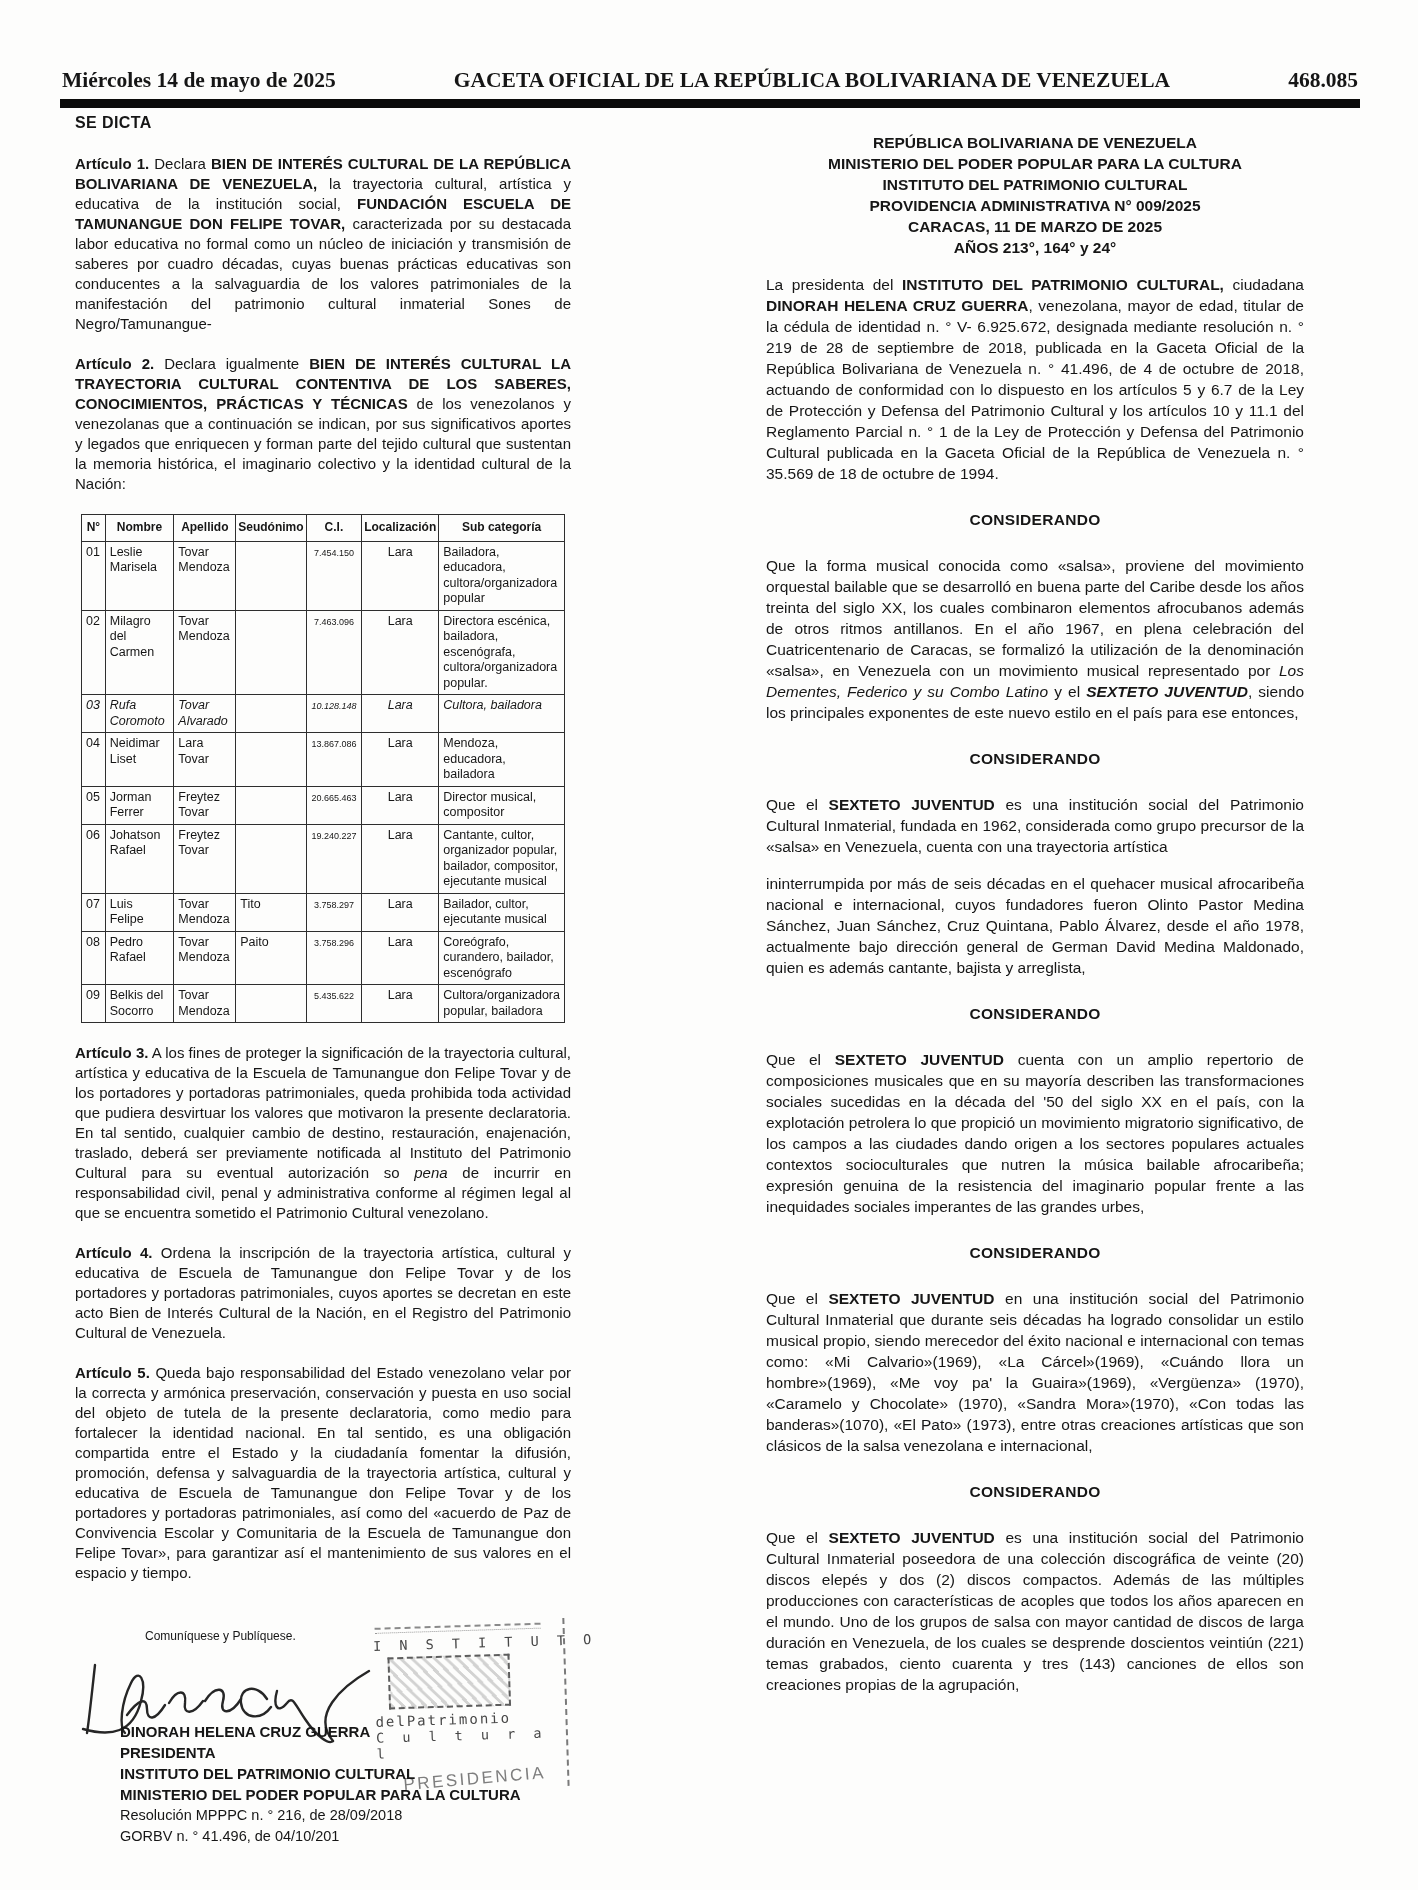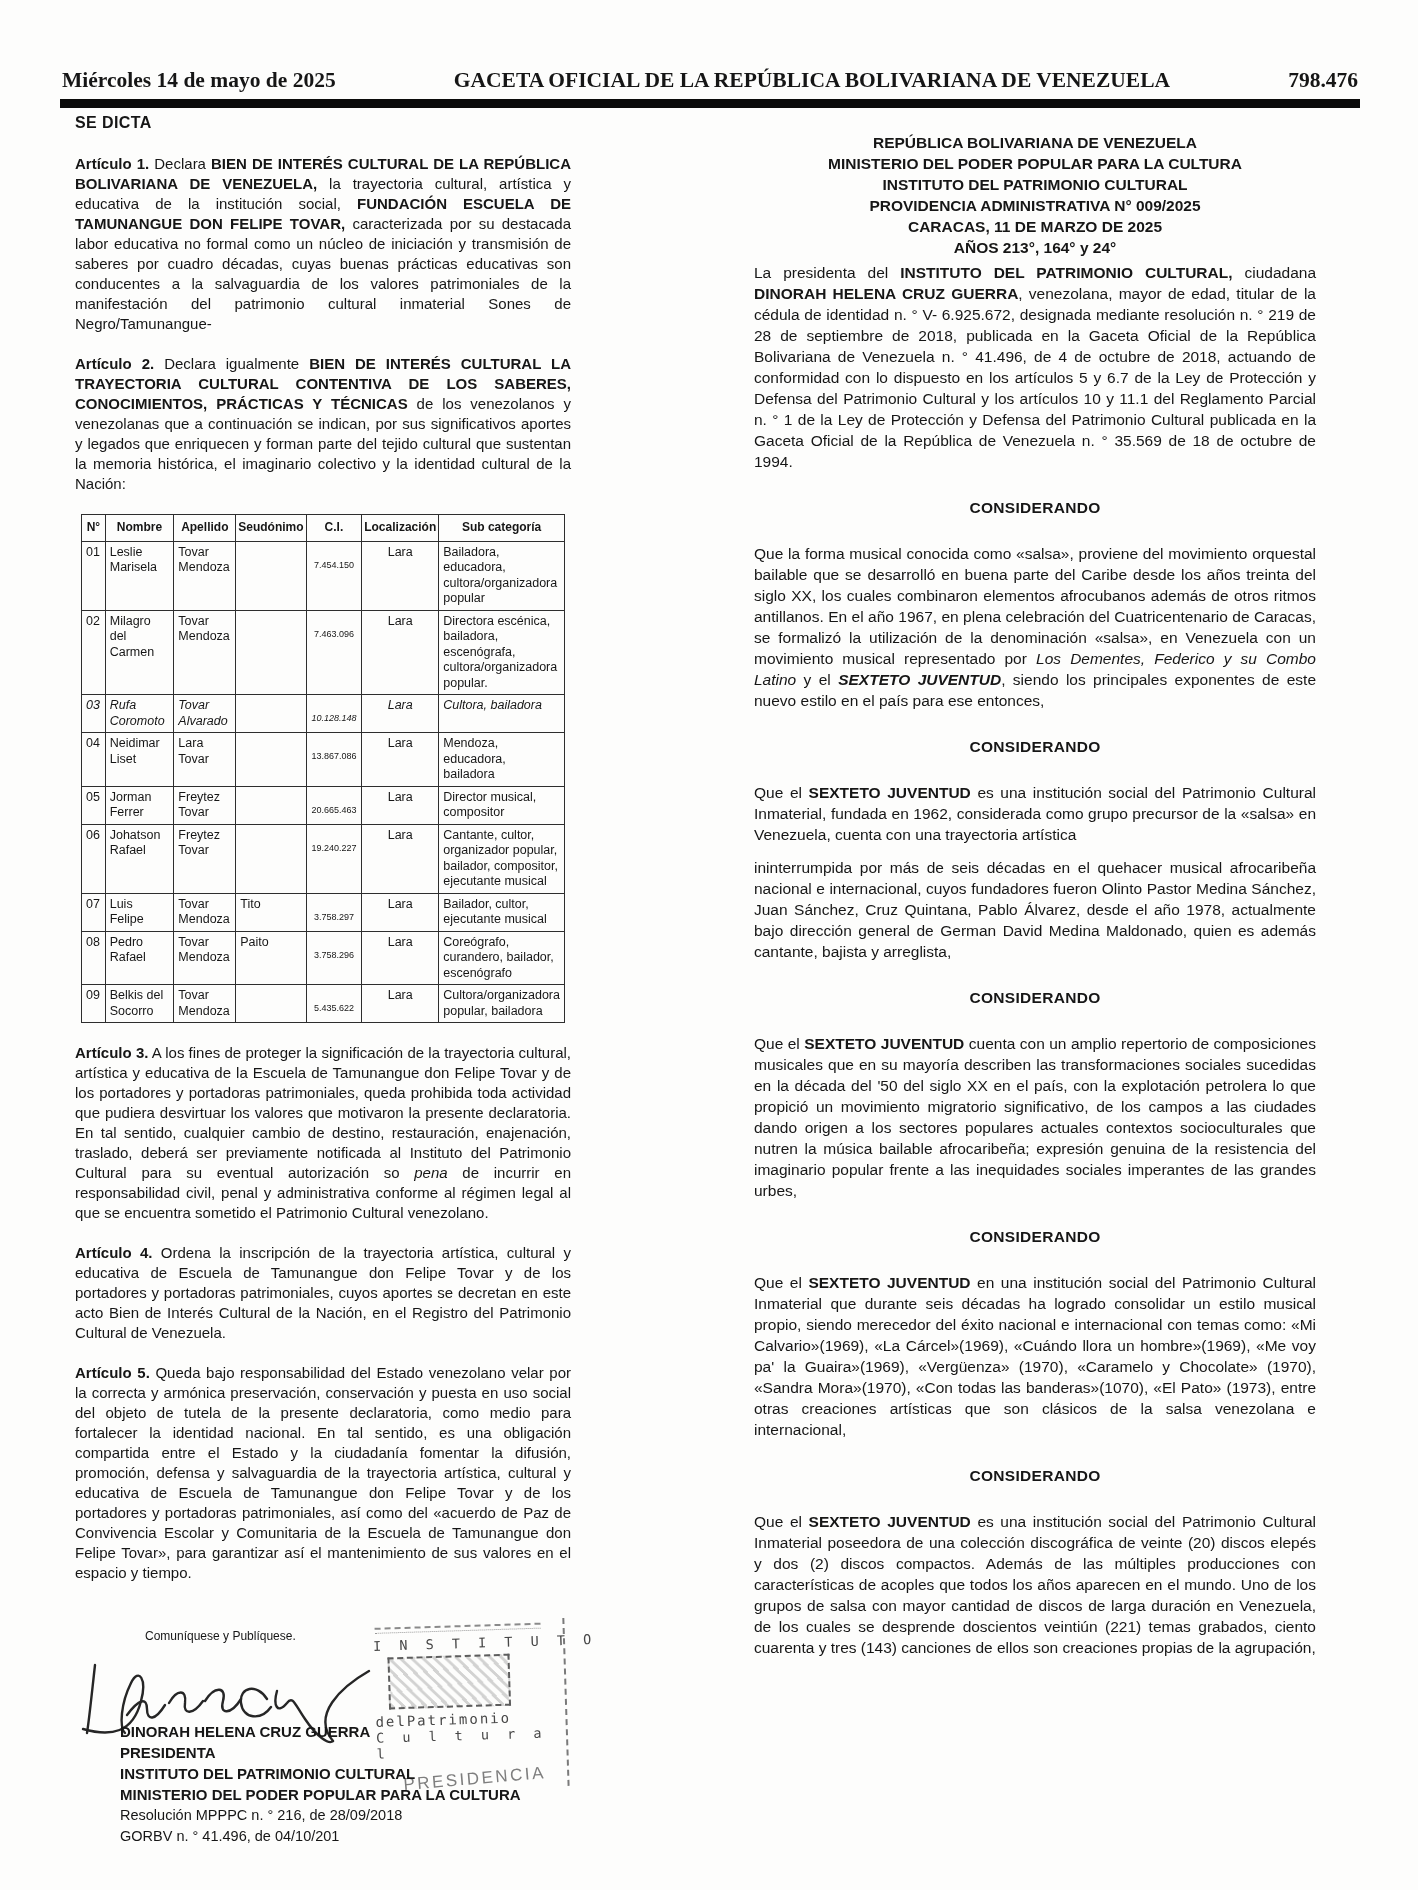--- a/index.html
+++ b/index.html
@@ -21,21 +21,21 @@
   .col-right{position:absolute;top:132px;left:750px;width:570px;}
   
   .se-dicta{text-align:left;font-weight:bold;font-size:16px;letter-spacing:.4px;margin:0 0 22px 0;}
   .article{font-size:15px;line-height:20px;text-align:justify;margin:0 0 20px 0;}
   table.decree{border-collapse:collapse;width:484px;margin:2px 0 20px 6px;font-size:12.5px;line-height:15.5px;}
   table.decree th{
     border:1.6px solid #2e2e2e;font-weight:bold;font-size:12px;
     padding:5px 2px;text-align:center;vertical-align:middle;
   }
   table.decree td{border:1.6px solid #2e2e2e;padding:3px 4px;vertical-align:top;text-align:left;}
-  table.decree td.c4{font-size:9px;text-align:center;padding-top:16px;}
+  table.decree td.c4{font-size:9px;text-align:center;padding-top:4px;}
   table.decree td.c5{text-align:center;}
   col.w0{width:26px}col.w1{width:82px}col.w2{width:66px}col.w3{width:64px}
   col.w4{width:60px}col.w5{width:70px}col.w6{width:116px}
   
   .sig-zone{position:relative;height:320px;margin-top:32px;}
   .closing{position:absolute;left:45px;top:14px;font-size:12px;margin-left:25px;}
   .sig-svg{position:absolute;left:6px;top:26px;}
   .sig-text{position:absolute;left:45px;top:106px;font-size:15px;line-height:21px;}
   .sig-text .b{font-weight:bold;}
   .sig-text .s{font-size:14.5px;}
@@ -54,34 +54,34 @@
   }
   .stamp-l2{font-size:14px;letter-spacing:2px;}
   .stamp-l3{font-size:13.5px;letter-spacing:5px;}
   .stamp-pres{
     font-family:"Liberation Sans",sans-serif;color:#7e7e7e;font-size:17px;
     letter-spacing:2.5px;margin:10px 0 0 26px;transform:rotate(-3deg);white-space:nowrap;
   }
   
   .hdr-line{font-weight:bold;font-size:15.5px;line-height:21px;text-align:center;}
   .intro{margin-top:22px;}
-  .rpara{font-size:15.5px;line-height:21px;text-align:justify;margin:4px;}
+  .rpara{font-size:15.5px;line-height:21px;text-align:justify;margin:16px;}
   .rpara + .rpara{margin-top:12px;}
   .considerando{
     text-align:center;font-weight:bold;font-size:15.5px;letter-spacing:.3px;
     margin:27px 0 26px 0;
   }
 </style>
 </head>
 <body>
 
 <div class="page-header">
   <span>Miércoles 14 de mayo de 2025</span>
   <span>GACETA OFICIAL DE LA REPÚBLICA BOLIVARIANA DE VENEZUELA</span>
-  <span>798.476</span>
+  <span>468.085</span>
 </div>
 <div class="rule-bar"></div>
 
 <div class="col-left">
   <div class="se-dicta">SE DICTA</div>
 
   <p class="article"><span style="font-weight: bold;">Artículo 1.</span><span> Declara </span><span style="font-weight: bold;">BIEN DE INTERÉS CULTURAL DE LA REPÚBLICA BOLIVARIANA DE VENEZUELA,</span><span> la trayectoria cultural, artística y educativa de la institución social, </span><span style="font-weight: bold;">FUNDACIÓN ESCUELA DE TAMUNANGUE DON FELIPE TOVAR,</span><span> caracterizada por su destacada labor educativa no formal como un núcleo de iniciación y transmisión de saberes por cuadro décadas, cuyas buenas prácticas educativas son conducentes a la salvaguardia de los valores patrimoniales de la manifestación del patrimonio cultural inmaterial Sones de Negro/Tamunangue-</span></p>
   <p class="article"><span style="font-weight: bold;">Artículo 2.</span><span> Declara igualmente </span><span style="font-weight: bold;">BIEN DE INTERÉS CULTURAL LA TRAYECTORIA CULTURAL CONTENTIVA DE LOS SABERES, CONOCIMIENTOS, PRÁCTICAS Y TÉCNICAS</span><span> de los venezolanos y venezolanas que a continuación se indican, por sus significativos aportes y legados que enriquecen y forman parte del tejido cultural que sustentan la memoria histórica, el imaginario colectivo y la identidad cultural de la Nación:</span></p>
 
   <table class="decree">

